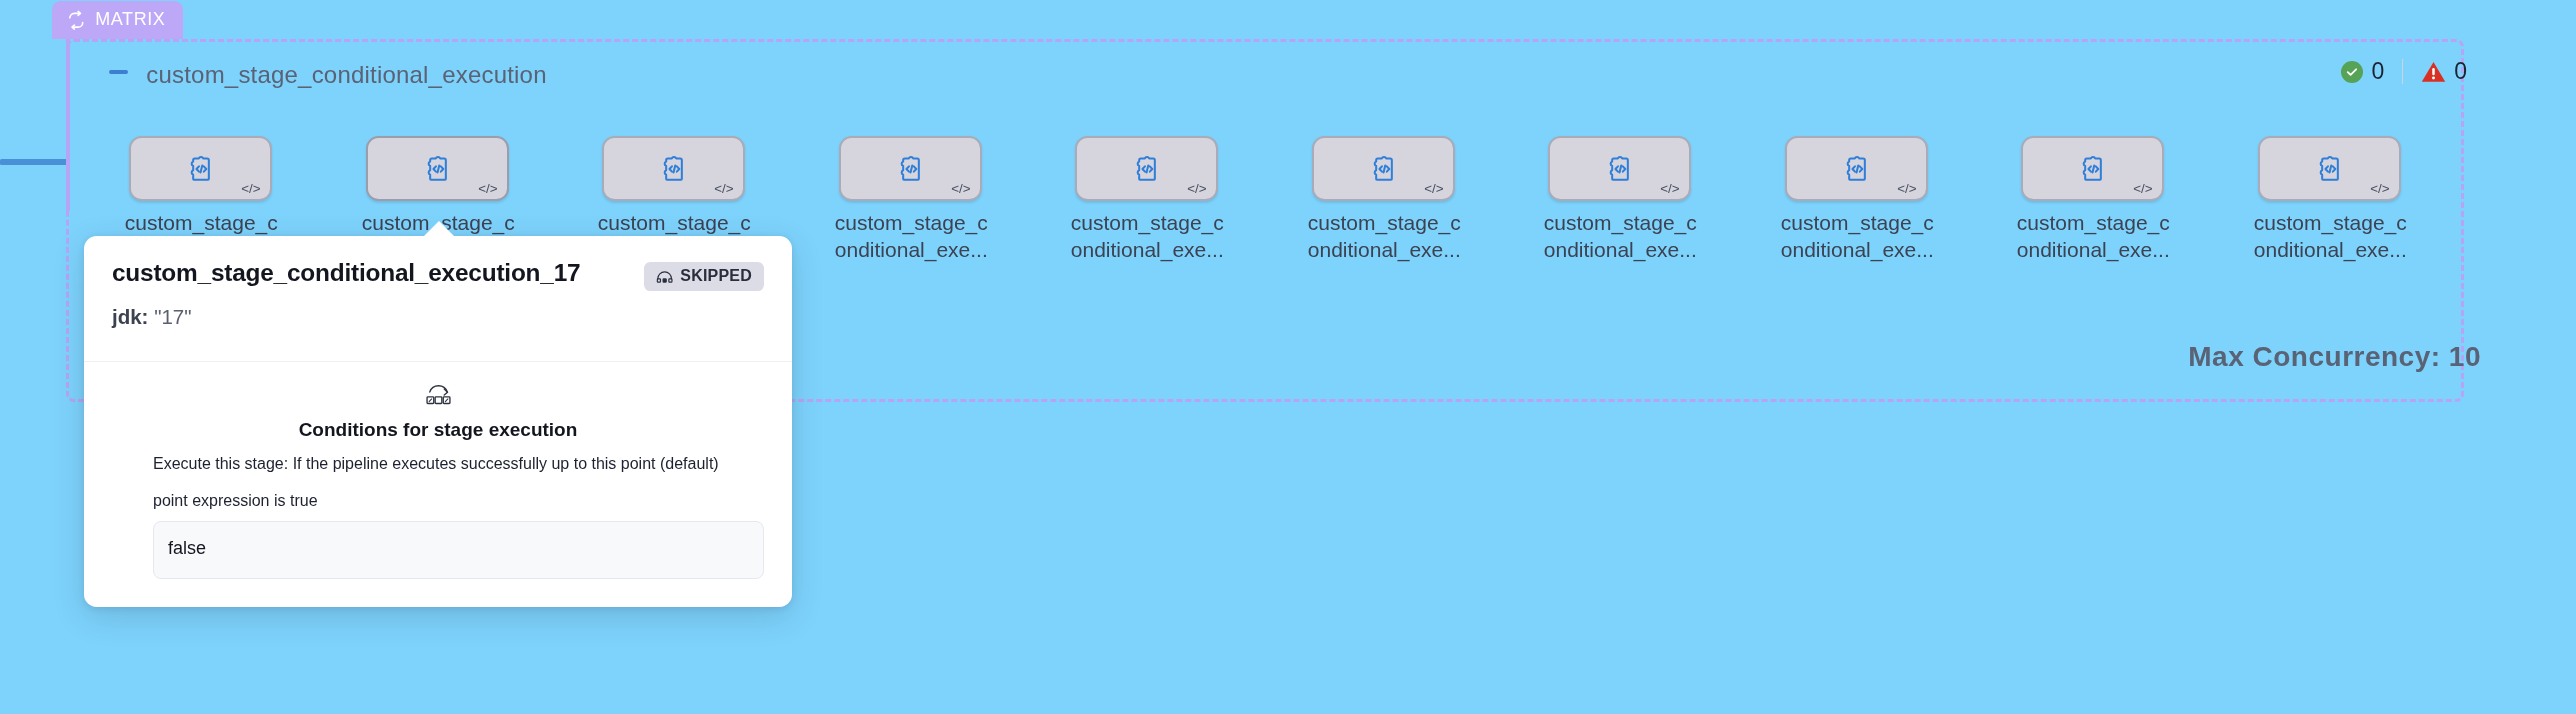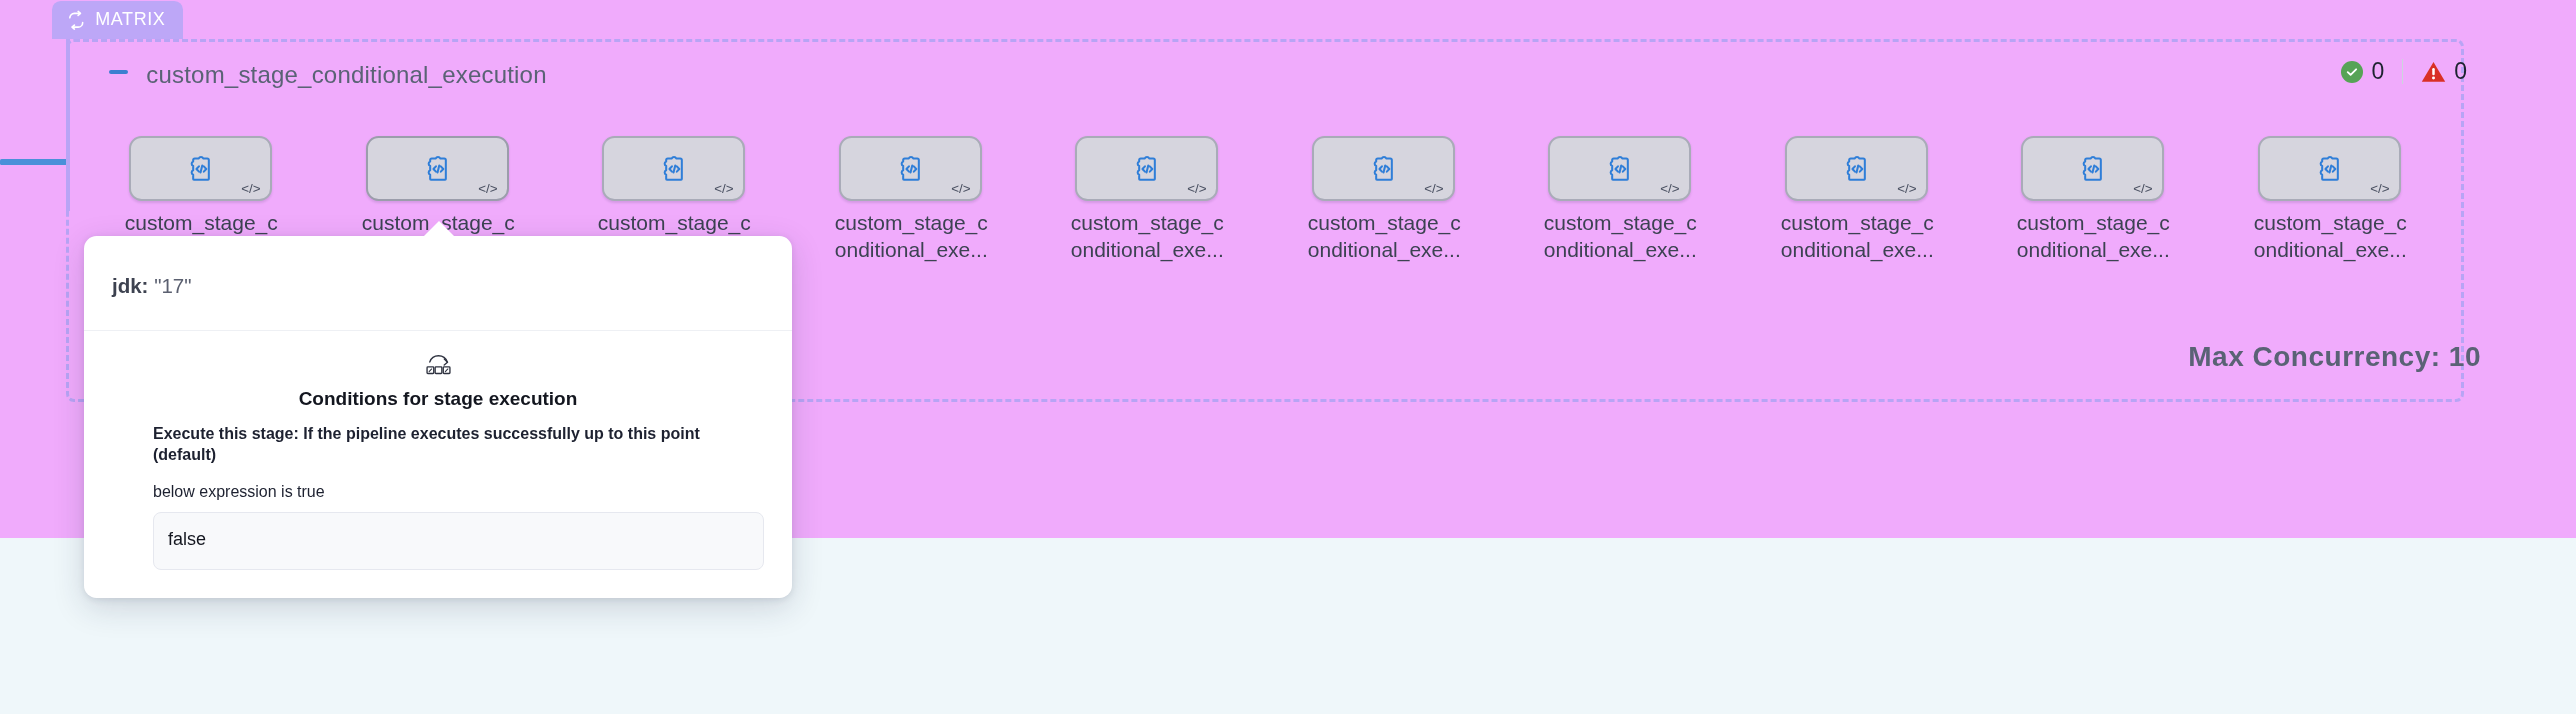--- a/index.html
+++ b/index.html
@@ -8,22 +8,22 @@
     width: 2576px;
     height: 714px;
     background: #eff7fa;
     font-family: "Liberation Sans", sans-serif;
     overflow: hidden;
   }
 
   #root {
     position: relative;
     width: 2576px;
-    height: 538px;
-    background: #f0abfc;
+    height: 714px;
+    background: #7dd3fc;
   }
 
   
   .edge-in {
     position: absolute;
     left: 0px;
     top: 159px;
     width: 69px;
     height: 5.5px;
     background: #4a90d9;
@@ -234,21 +234,20 @@
   }
   .cond-icon { width: 27px; height: 24px; display:block; }
   .tt-section-title {
     font-size: 19px; font-weight: bold; color: #13161f;
   }
   .tt-desc {
     margin: 12.6px 0 0 41px;
     font-size: 16px;
     color: #1d2130;
     line-height: 1.35;
-    font-weight: bold;
   }
   .tt-field {
     margin: 9.5px 0 0 41px;
     background: #f2f2f7;
     border-radius: 7px;
     padding: 10.2px 13.4px;
     font-size: 16.6px;
     color: #13161f;
   }
   .tt-label2 {
@@ -491,20 +490,34 @@
         </div>
       </div>
     </div>
 
   <div class="max-conc">Max Concurrency: 10</div>
 
   <div class="tooltip">
     <div class="tooltip-arrow"></div>
 
     <div class="tt-head">
+      <div class="tt-title-row">
+        <div class="tt-title">custom_stage_conditional_execution_17</div>
+        <div class="tt-badge">
+          <span>
+            <svg class="skip-icon" viewBox="0 0 22 18" fill="none" stroke="#2a2e3c" stroke-width="1.5" stroke-linecap="round">
+              <path d="M2.2 12.4a8.8 8.8 0 0 1 17.6 0"></path>
+              <rect x="1.6" y="12.8" width="4" height="4" rx="0.8"></rect>
+              <rect x="16.4" y="12.8" width="4" height="4" rx="0.8"></rect>
+              <rect x="9" y="12.8" width="4" height="4" rx="0.8" fill="#2a2e3c"></rect>
+            </svg>
+          </span>
+          <span class="bt">SKIPPED</span>
+        </div>
+      </div>
       <div class="tt-sub">
         <b>jdk:</b>
         <span>"17"</span>
       </div>
     </div>
 
     <div class="tt-body">
       <div class="tt-section-head">
         <span>
           <svg class="cond-icon" viewBox="0 0 34 30" fill="none" stroke="#2f3340" stroke-width="1.7" stroke-linecap="round" stroke-linejoin="round">
@@ -514,19 +527,19 @@
             <rect x="12.8" y="18.6" width="8.4" height="8.4" rx="1"></rect>
             <rect x="23" y="18.6" width="8.4" height="8.4" rx="1"></rect>
             <polyline points="5.2,24.6 8.4,21.2" stroke-width="1.3"></polyline>
             <polyline points="25.6,24.6 28.8,21.2" stroke-width="1.3"></polyline>
           </svg>
         </span>
         <span class="tt-section-title">Conditions for stage execution</span>
       </div>
 
       <div class="tt-desc">Execute this stage: If the pipeline executes successfully up to this point (default)</div>
-      <div class="tt-label2">below expression is true</div>
+      <div class="tt-label2">point expression is true</div>
       <div class="tt-box">false</div>
     </div>
   </div>
 
 </div>
 
 
 </body></html>

